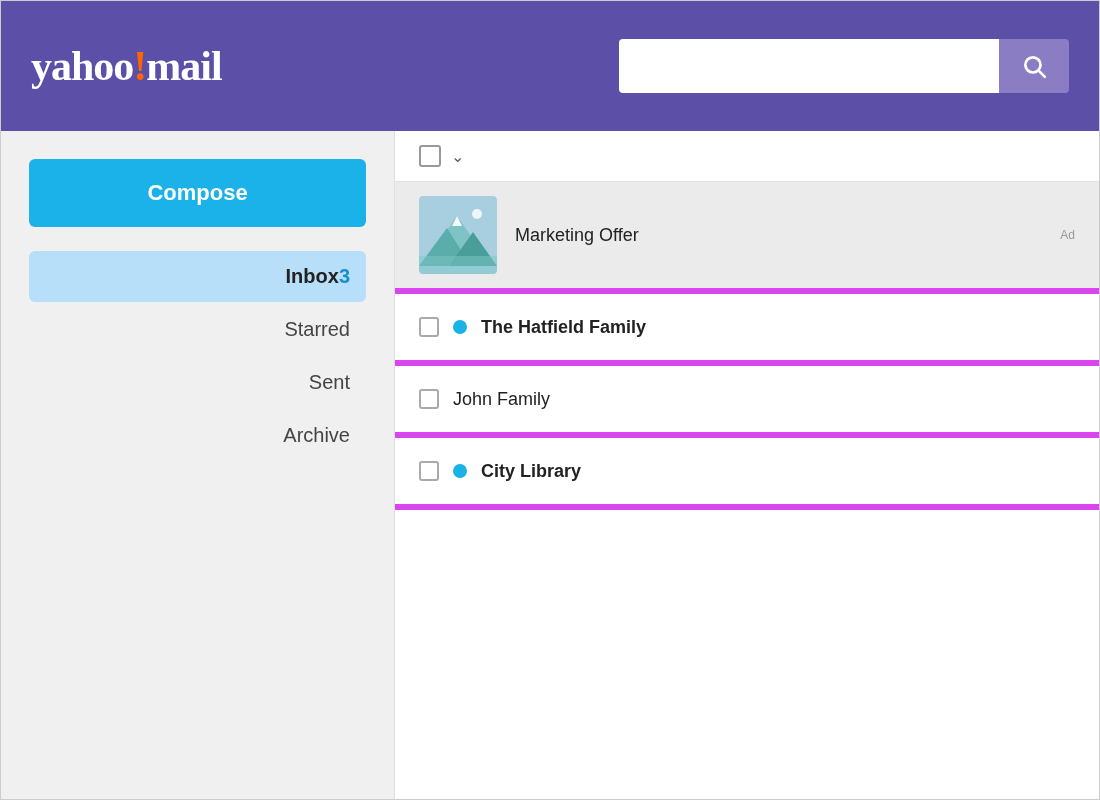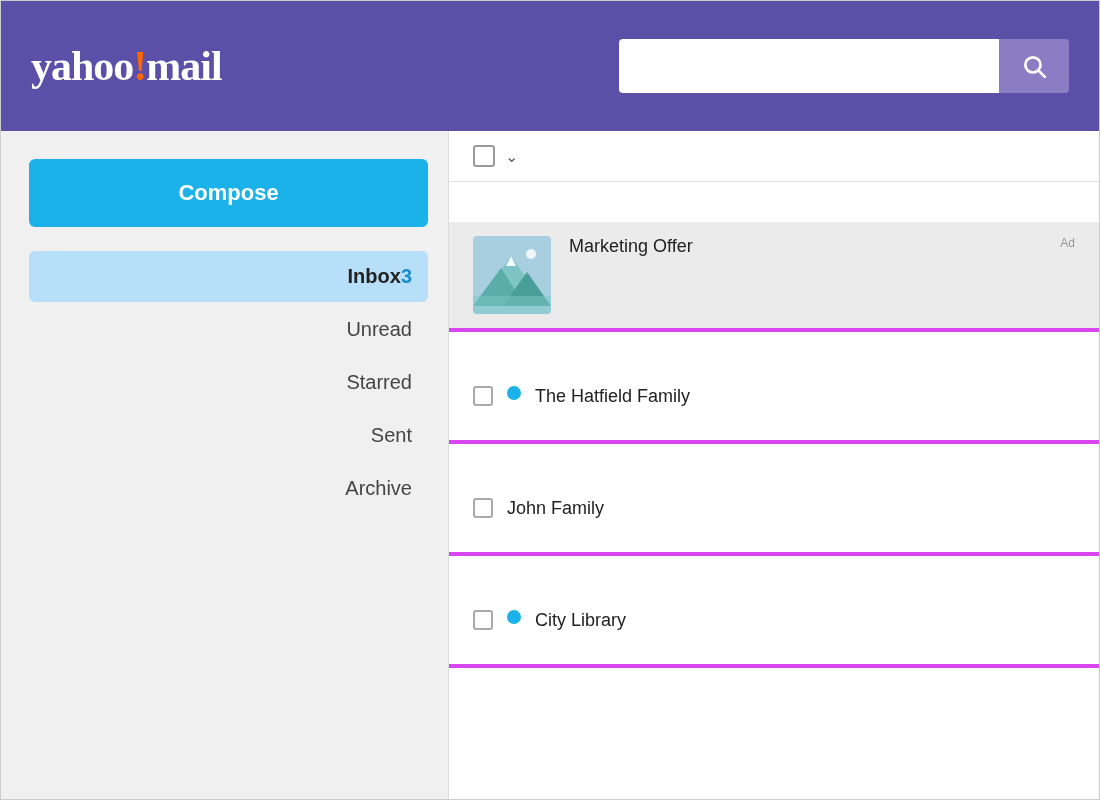--- a/index.html
+++ b/index.html
@@ -68,23 +68,23 @@
       height: 26px;
     }
     
     .body-area {
       display: flex;
       flex: 1;
       overflow: hidden;
     }
     
     .sidebar {
-      width: 448px;
+      width: 394px;
       background: #f0f0f0;
-      padding: 28px 20px 20px 28px;
+      padding: 28px 28px 20px 28px;
       flex-shrink: 0;
       border-right: 1px solid #ddd;
     }
     .compose-button {
       width: 330px;
       height: 68px;
       background: #1ab2e8;
       color: white;
       font-size: 22px;
       font-weight: 600;
@@ -166,26 +166,25 @@
       font-size: 16px;
       color: #666;
       cursor: pointer;
     }
     .email-list {
       flex: 1;
       overflow-y: auto;
     }
     .email-row {
       display: flex;
-      align-items: flex-start;
+      align-items: center;
       padding: 14px 24px;
-      border-bottom: 4px solid #d946ef;
+      border-bottom: 6px solid #d946ef;
       cursor: pointer;
       min-height: 72px;
-      margin-top: 40px;
     }
     .email-row.ad-row {
       background: #ebebeb;
     }
     .email-checkbox {
       width: 20px;
       height: 20px;
       border: 2px solid #aaa;
       border-radius: 3px;
       background: white;
@@ -208,21 +207,21 @@
       margin-right: 18px;
       border-radius: 4px;
       overflow: hidden;
     }
     .email-sender {
       font-size: 18px;
       color: #222;
       flex: 1;
     }
     .email-sender.unread {
-      font-weight: 400;
+      font-weight: 700;
     }
     .ad-label {
       font-size: 12px;
       color: #999;
       margin-left: 10px;
     }
     
     .mountain-svg {
       width: 78px;
       height: 78px;
@@ -251,23 +250,20 @@
   <div class="body-area">
 
     <div class="sidebar">
       <button class="compose-button">Compose</button>
 
       <div class="nav-item active">
         <span class="nav-label">Inbox</span>
         <span class="nav-badge blue-badge">3</span>
       </div>
       <div class="nav-item">
-        <span class="nav-label">Unread</span>
-      </div>
-      <div class="nav-item">
         <span class="nav-label">Starred</span>
       </div>
       <div class="nav-item">
         <span class="nav-label">Sent</span>
       </div>
       <div class="nav-item">
         <span class="nav-label">Archive</span>
       </div>
     </div>
 

